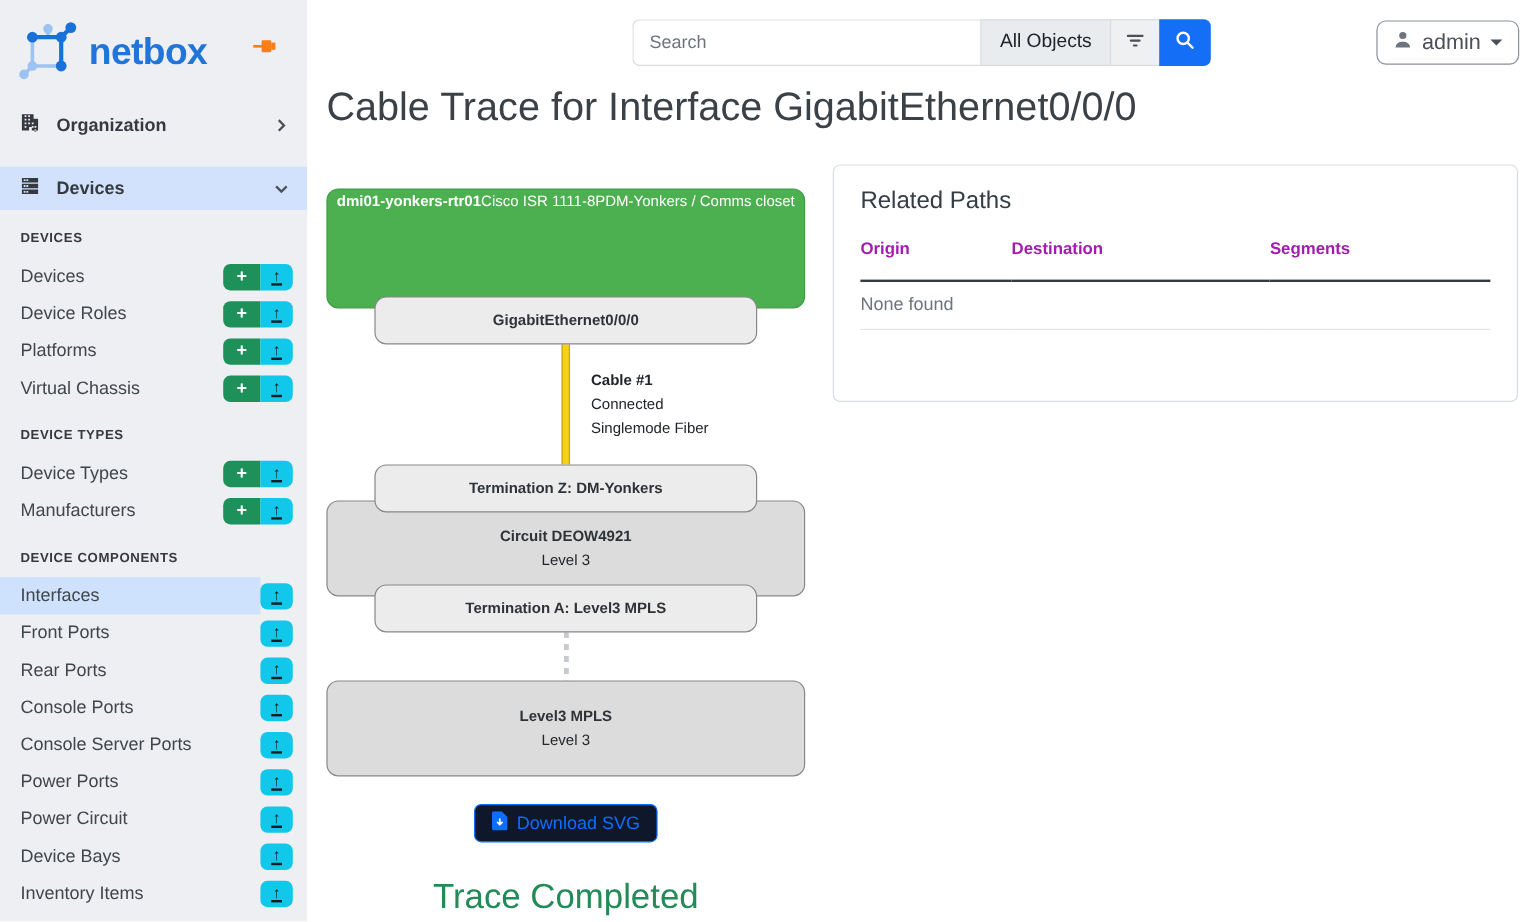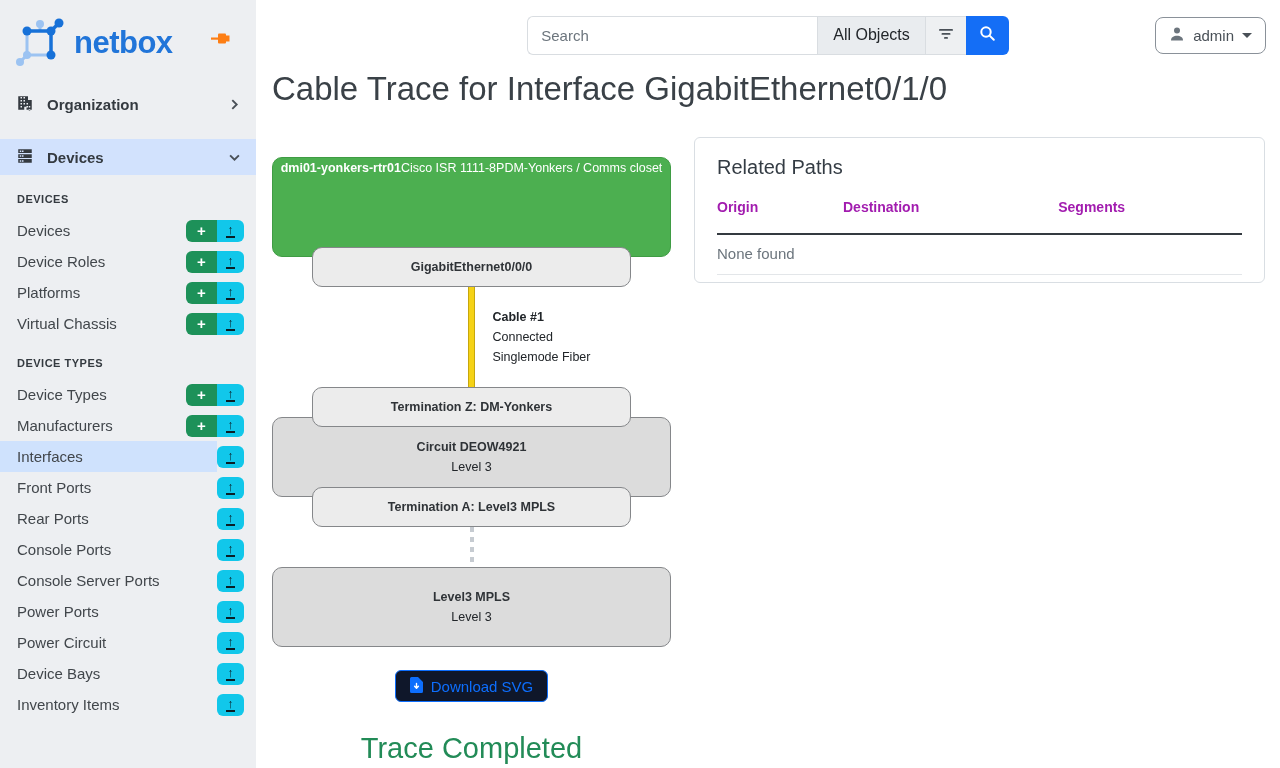--- a/index.html
+++ b/index.html
@@ -43,21 +43,21 @@
                   border-radius:6px 0 0 6px; padding:0 13px; font-size:15px; font-family:inherit; color:#212529; outline:none; }
   .search-input::placeholder { color:#6c757d; }
   .scope-btn { height:39px; padding:0 15px; background:#e9ecef; border:1px solid #d9dde1; border-right:none;
                font-size:16px; font-family:inherit; color:#212529; cursor:pointer; }
   .filter-btn { width:41px; height:39px; background:#eef0f2; border:1px solid #d9dde1; border-right:none;
                 display:flex; align-items:center; justify-content:center; cursor:pointer; }
   .search-btn { width:43px; height:39px; background:#146ef6; border:none; border-radius:0 6px 6px 0;
                 display:flex; align-items:center; justify-content:center; cursor:pointer; }
   .admin-btn { position:absolute; right:14px; top:17px; height:37px; padding:0 13px; background:#fff;
                border:1px solid #8a9199; border-radius:8px; display:flex; align-items:center; gap:8px;
-               font-size:15px; color:#495057; font-family:inherit; cursor:pointer; }
+               font-size:18px; color:#495057; font-family:inherit; cursor:pointer; }
   .caret-down { width:0; height:0; border-left:5px solid transparent; border-right:5px solid transparent;
                 border-top:5px solid #495057; }
 
   
   .page-title { position:absolute; left:272px; top:68px; font-size:33px; font-weight:400; color:#3a4147; line-height:42px; }
 
   
   .trace { position:absolute; left:272px; top:157px; width:399px; display:flex; flex-direction:column; align-items:center; }
   .node-box { border-radius:10px; text-align:center; font-size:12.5px; line-height:20px; }
   .device-box { width:399px; height:100px; background:#4caf50; border:1px solid #3f9c44; color:#fff;
@@ -79,21 +79,21 @@
   .circuit-box { margin-top:-10px; }
   .terma-box { margin-top:-10px; }
   .dotted-seg { width:4px; height:40px;
                 background:repeating-linear-gradient(#c6cbd1 0 5px, transparent 5px 10px); }
   .download-btn { margin-top:23px; height:32px; padding:0 14px; background:#0f172a; border:1px solid #0d6efd;
                   border-radius:6px; color:#0d6efd; font-size:15px; font-family:inherit;
                   display:flex; align-items:center; gap:8px; cursor:pointer; }
   .trace-status { margin-top:30px; font-size:29px; color:#228b57; text-align:center; }
 
   
-  .paths-card { position:absolute; left:694px; top:137px; width:571px; height:146px; background:#fff;
+  .paths-card { position:absolute; left:694px; top:137px; width:571px; height:198px; background:#fff;
                 border:1px solid #d9dee3; border-radius:6px; padding:18px 22px; }
   .paths-title { font-size:20px; font-weight:400; color:#343c44; margin-bottom:12px; }
   .paths-table { width:100%; border-collapse:collapse; }
   .paths-table th { text-align:left; font-size:14px; font-weight:700; color:#a21caf;
                     padding:8px 0 18px; border-bottom:2px solid #343a40; }
   .paths-table td { padding:10px 0 12px; font-size:15px; color:#6c757d; border-bottom:1px solid #e3e6e9; }
   .col-origin { width:24%; } .col-dest { width:41%; } .col-seg { width:35%; }
 </style>
 </head>
 <body>
@@ -219,20 +219,21 @@
     <span class="btn-pair">
       <button class="btn-add"><span>+</span></button>
       <button class="btn-up">
           <span class="up-icon">
             <span class="up-arrow">↑</span>
           </span>
         </button>
     </span>
   </div>
 
+  <div class="section-header">DEVICE COMPONENTS</div>
 
   <div class="sub-item active">
     <span class="sub-label active-bg">Interfaces</span>
     <button class="btn-up solo">
         <span class="up-icon">
           <span class="up-arrow">↑</span>
         </span>
       </button>
   </div>
   <div class="sub-item">
@@ -328,21 +329,21 @@
       <svg width="16" height="16" viewBox="0 0 16 16" fill="#6c757d">
         <circle cx="8" cy="4.6" r="3"></circle>
         <path d="M2 14.5c0-3.2 2.7-4.7 6-4.7s6 1.5 6 4.7z"></path>
       </svg>
     </span>
     <span>admin</span>
     <span class="caret-down"></span>
   </button>
 </header>
 
-<h1 class="page-title">Cable Trace for Interface GigabitEthernet0/1/0</h1>
+<h1 class="page-title">Cable Trace for Interface GigabitEthernet0/0/0</h1>
 
 <section class="trace">
 
   <div class="node-box device-box">
     <div class="nm">dmi01-yonkers-rtr01</div>
     <div class="sub">Cisco ISR 1111-8P</div>
     <div class="sub">DM-Yonkers / Comms closet</div>
   </div>
 
   <div class="node-box small-box iface-box">

